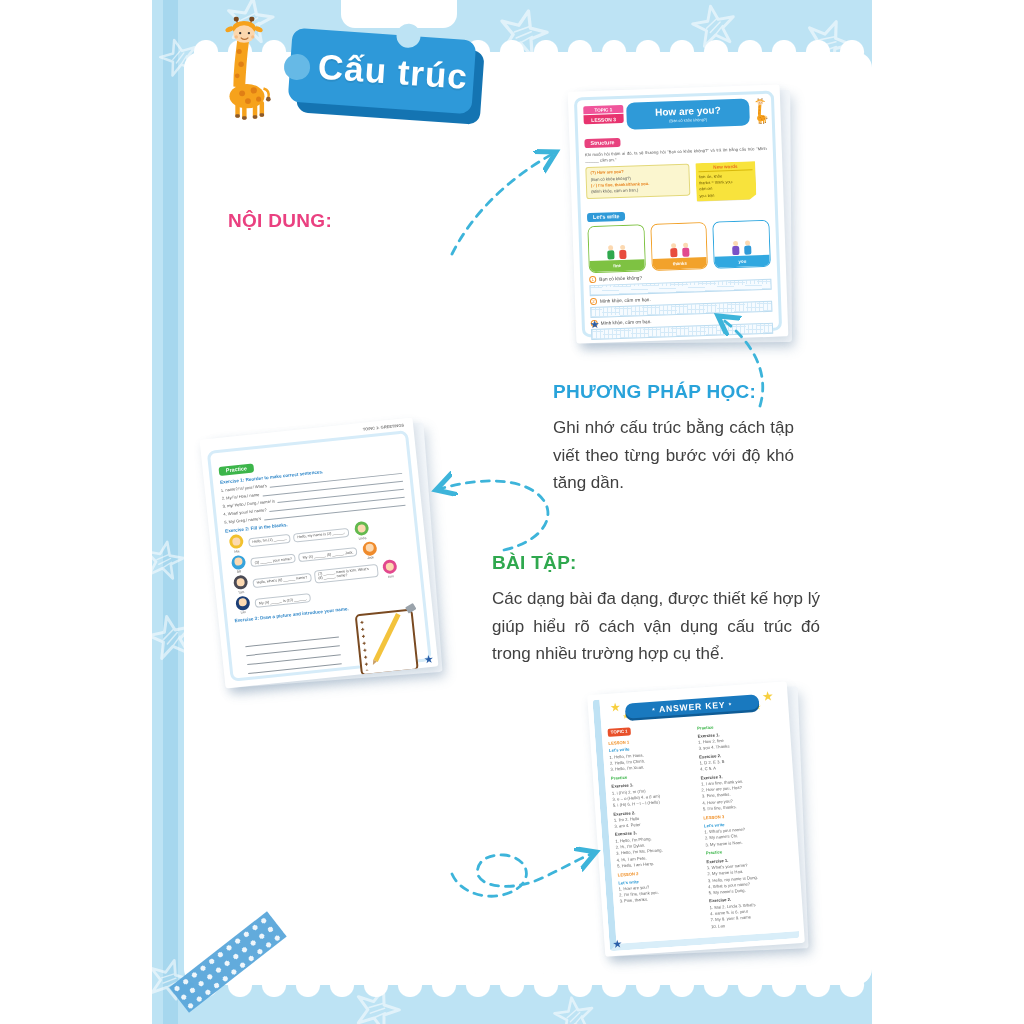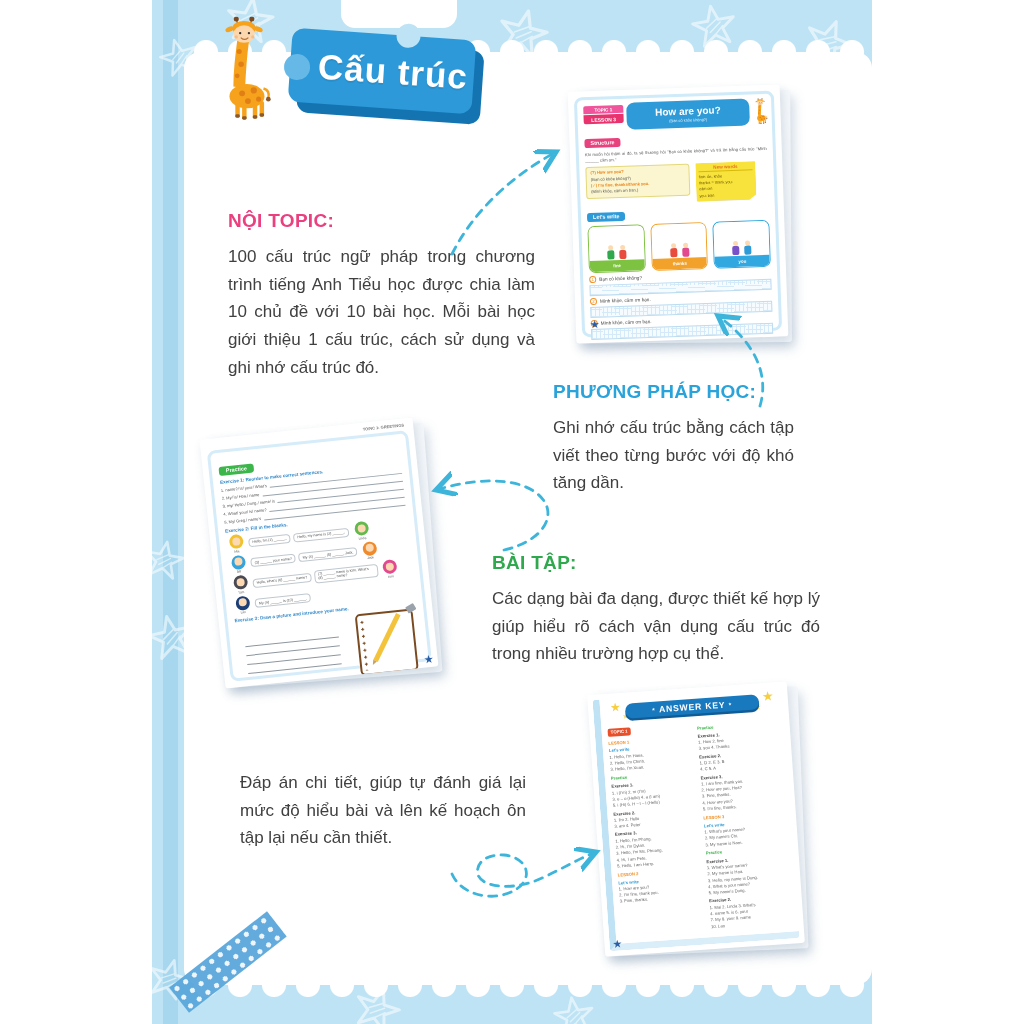--- a/index.html
+++ b/index.html
@@ -242,33 +242,31 @@
   <div class="badge-wrap">
     <div class="badge-shadow"></div>
     <div class="badge">
       <div class="knob"></div>
       <div class="notch"></div>
       <div class="badge-label">Cấu trúc</div>
     </div>
   </div>
 
   <div class="sec sec-noidung">
-    <h2>NỘI TOPIC:</h2>
-    <p>100 cấu trúc ngữ pháp trong chương trình tiếng Anh Tiểu học được chia làm 10 chủ đề với 10 bài học. Mỗi bài học giới thiệu 1 cấu trúc, cách sử dụng và ghi nhớ cấu trúc đó.</p>
+    <h2>NỘI DUNG:</h2>
   </div>
   <div class="sec sec-baitap">
     <h2>BÀI TẬP:</h2>
     <p>Các dạng bài đa dạng, được thiết kế hợp lý giúp hiểu rõ cách vận dụng cấu trúc đó trong nhiều trường hợp cụ thể.</p>
   </div>
   <div class="sec sec-phuongphap">
     <h2>PHƯƠNG PHÁP HỌC:</h2>
     <p>Ghi nhớ cấu trúc bằng cách tập viết theo từng bước với độ khó tăng dần.</p>
   </div>
   <div class="sec sec-dapan">
-    <p>Đáp án chi tiết, giúp tự đánh giá lại mức độ hiểu bài và lên kế hoạch ôn tập lại nếu cần thiết.</p>
   </div>
 
   <div class="page page1">
     <div class="sheet-back"></div>
     <div class="sheet">
       <div class="p1-frame">
         <div class="p1-header">
           <div class="p1-tags">
             <div class="p1-tag tag-topic">TOPIC 1</div>
             <div class="p1-tag tag-lesson">LESSON 3</div>

